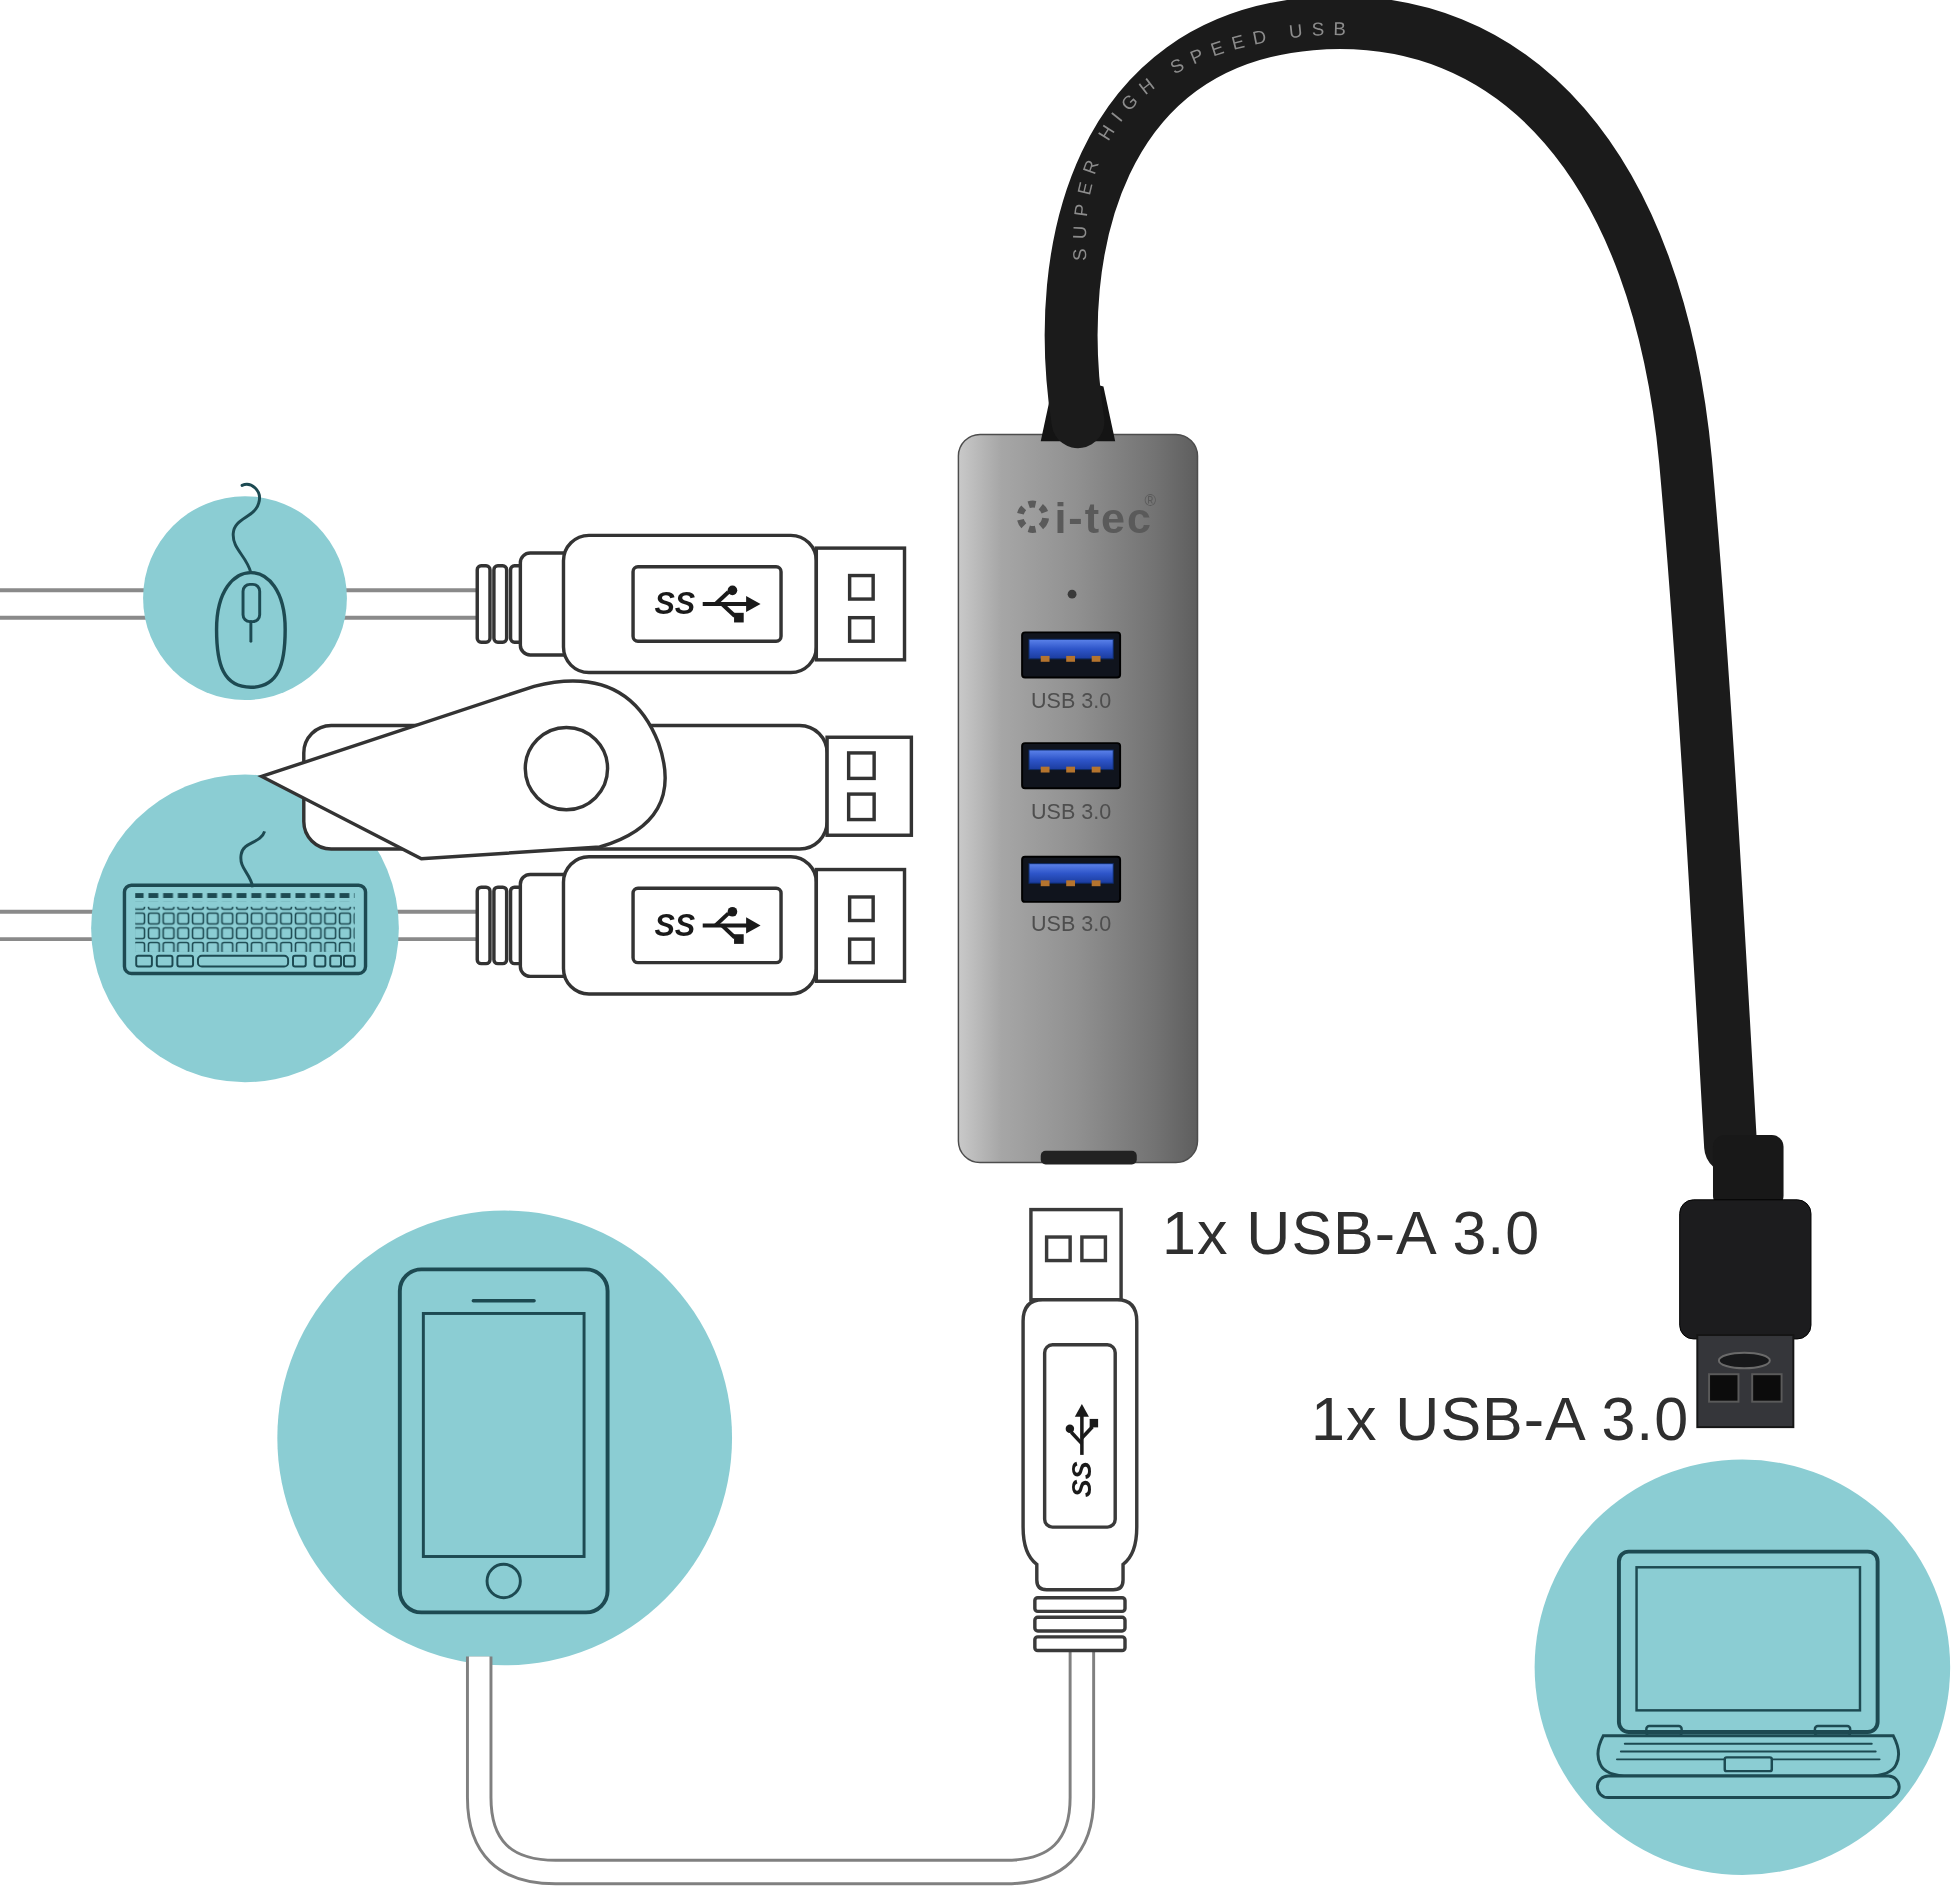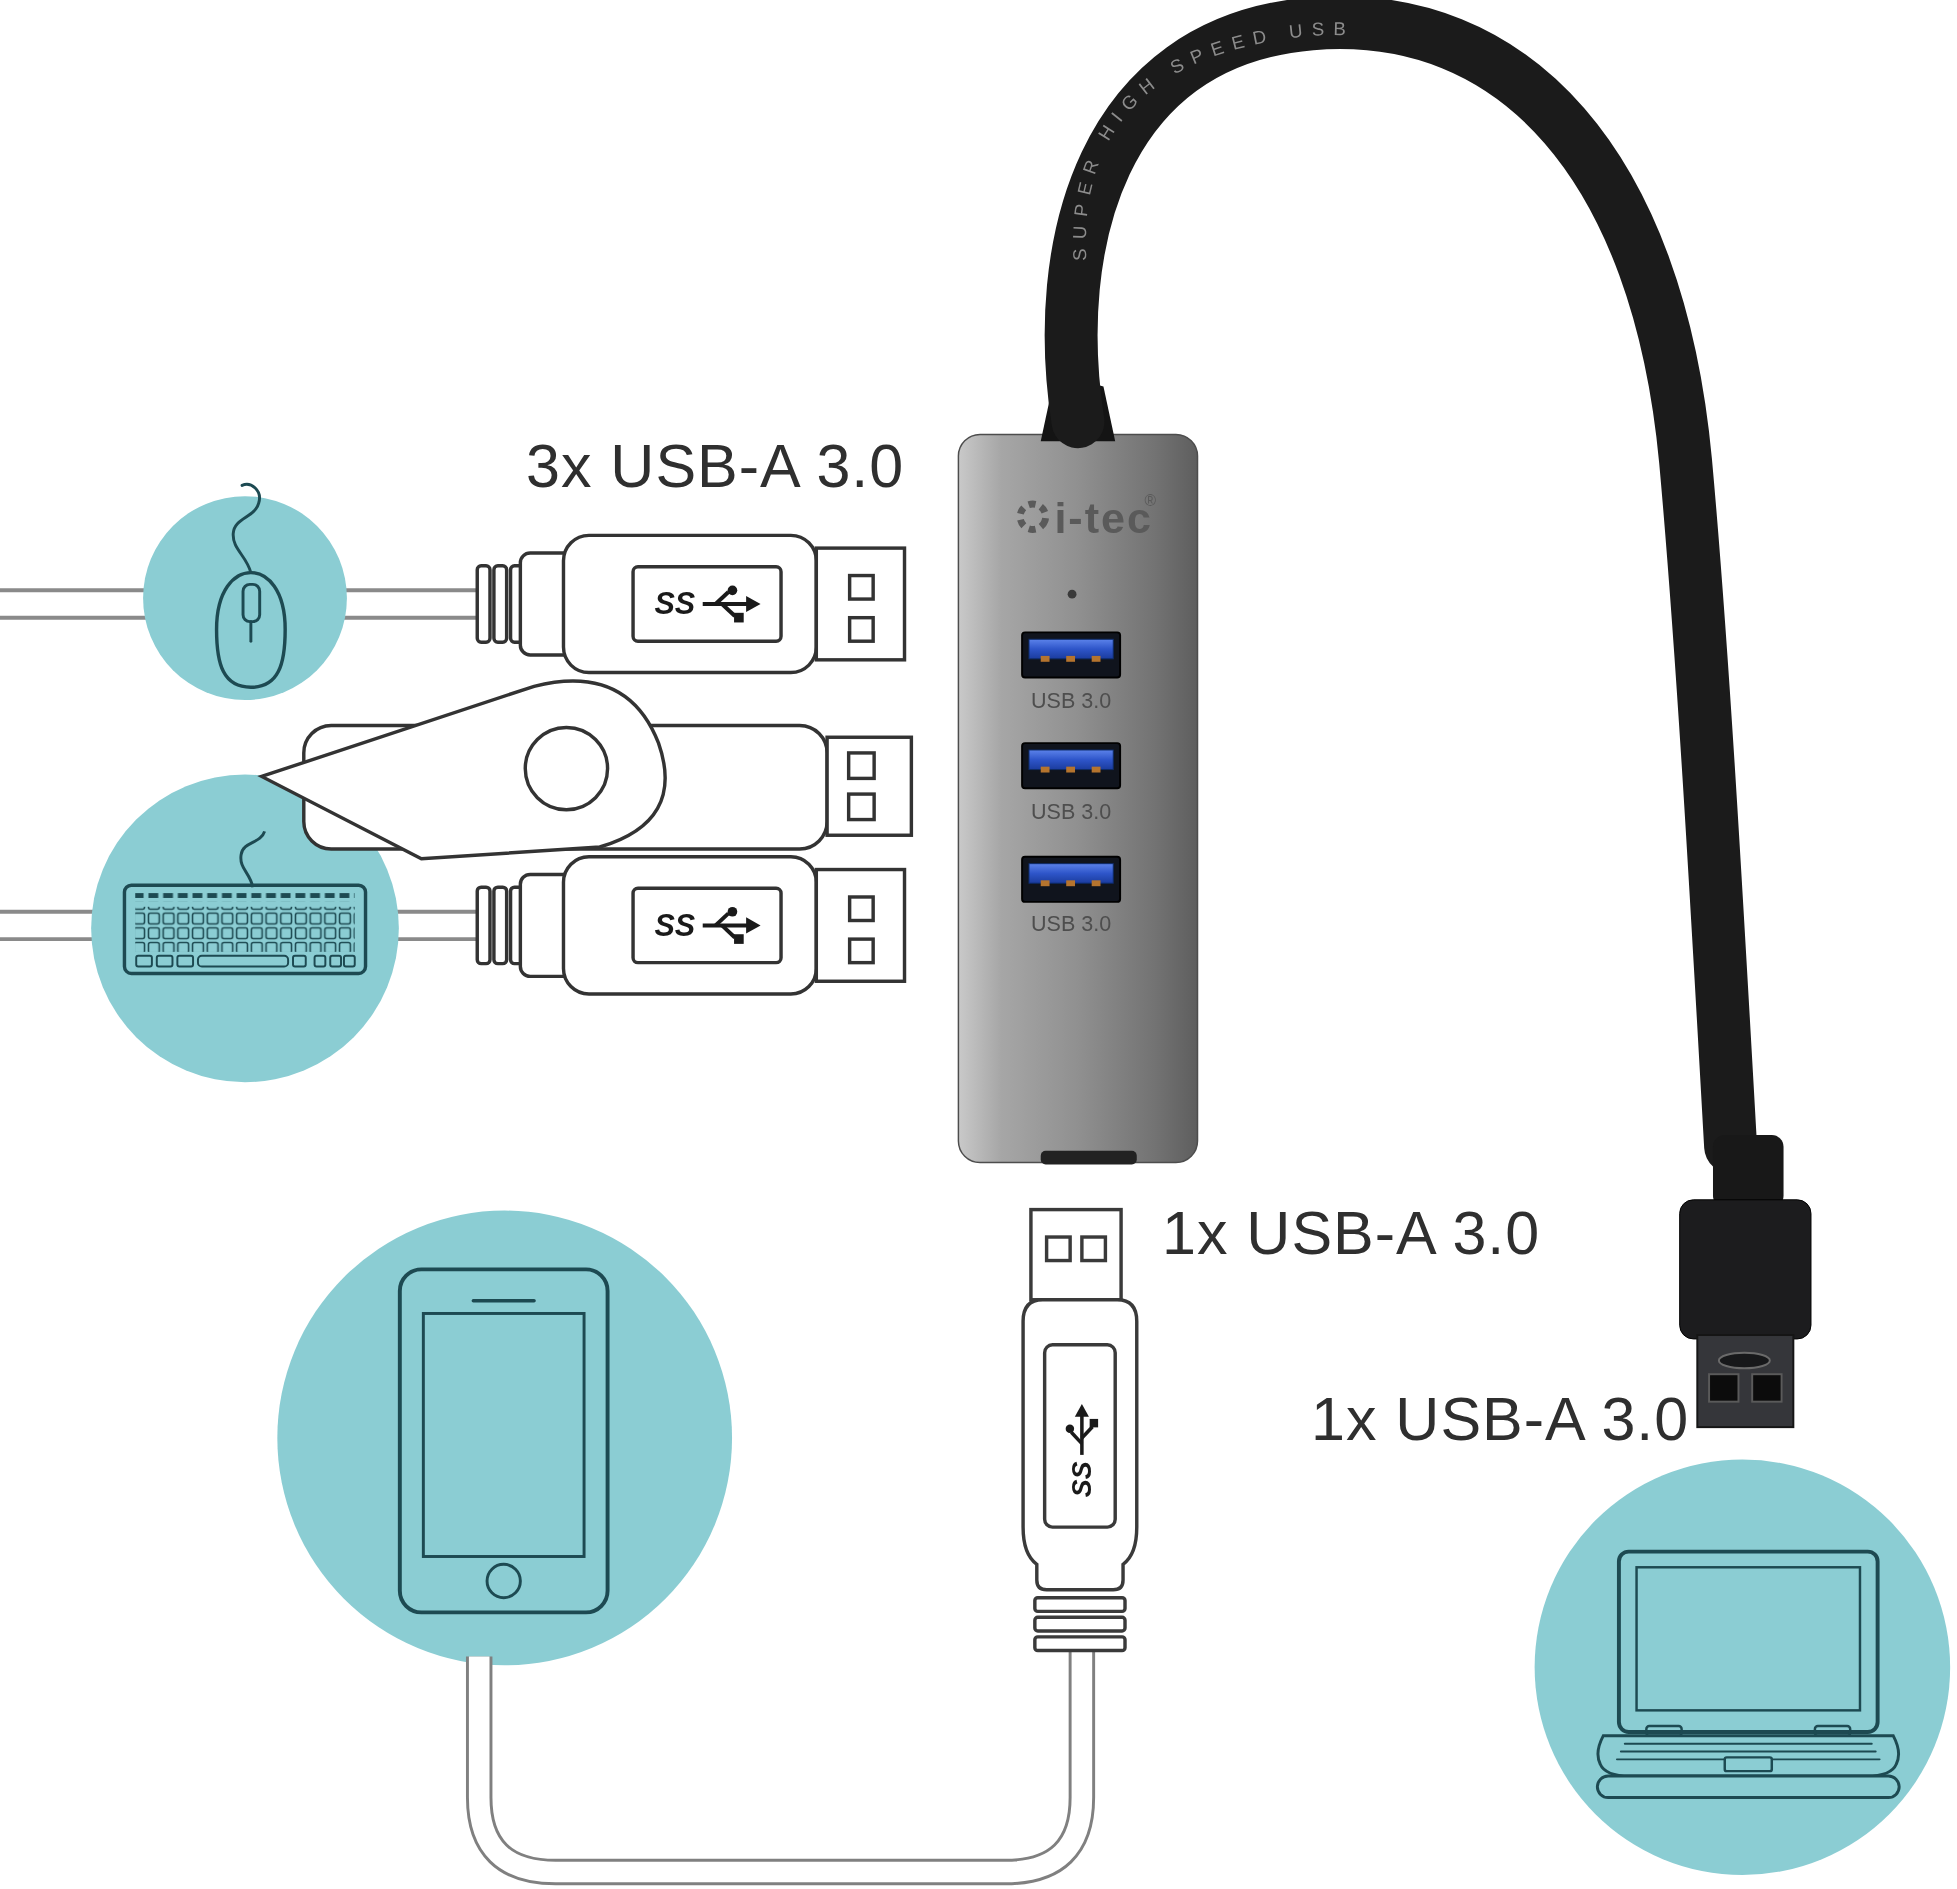--- a/index.html
+++ b/index.html
@@ -208,18 +208,17 @@
   <g>
     <rect x="1748" y="1158" width="72" height="74" rx="12" fill="#181818"></rect>
     <rect x="1714" y="1224" width="134" height="142" rx="14" fill="#1c1c1e" stroke="#000"></rect>
     <rect x="1732" y="1362" width="98" height="94" fill="#35363a" stroke="#151515" stroke-width="2"></rect>
     <ellipse cx="1780" cy="1388" rx="26" ry="8" fill="#17181a" stroke="#6a6a6a" stroke-width="2"></ellipse>
     <rect x="1744" y="1402" width="30" height="28" fill="#0c0c0c" stroke="#5a5a5a" stroke-width="2"></rect>
     <rect x="1788" y="1402" width="30" height="28" fill="#0c0c0c" stroke="#5a5a5a" stroke-width="2"></rect>
   </g>
 </svg>
 
-<div class="label label-top">3x USB-A 3.0</div>
 <div class="label label-host1">1x USB-A 3.0</div>
 <div class="label label-host2">1x USB-A 3.0</div>
 
 </div>
 
 
 </body></html>

